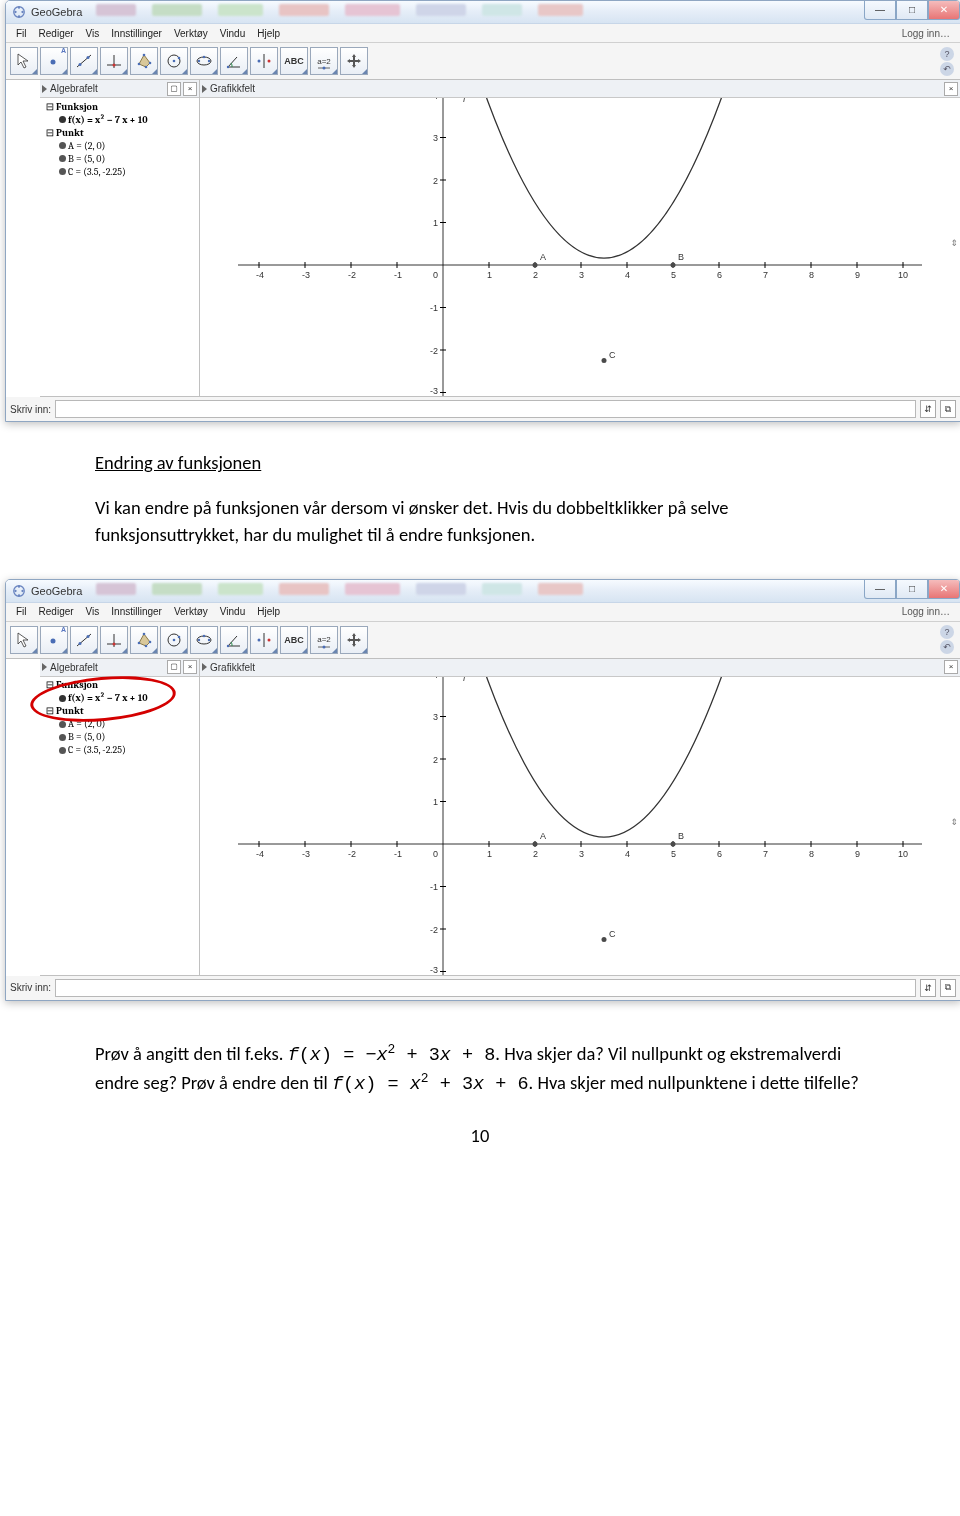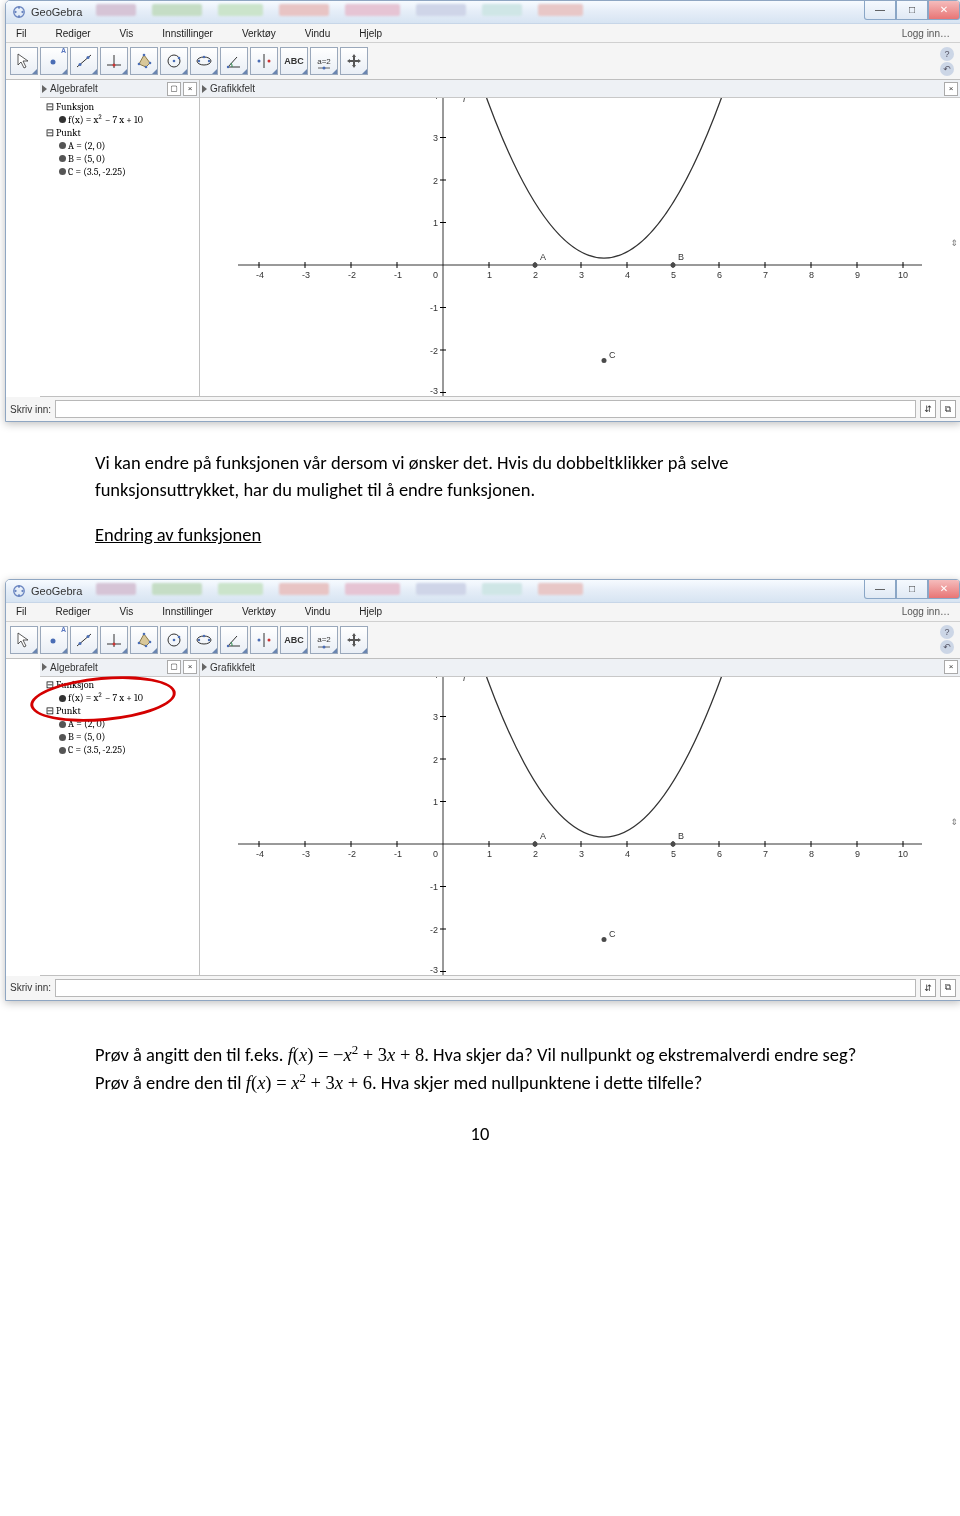--- a/index.html
+++ b/index.html
@@ -66,21 +66,21 @@
   .gg-winbtn:first-child{border-radius:0 0 0 3px;}
   .gg-winbtn:last-child{border-radius:0 0 3px 0;}
 
   
   .gg-menubar {
     height: 18px;
     background:#f5f5f5;
     border-bottom:1px solid #d0d0d0;
     display:flex; align-items:center;
     padding-left:6px;
-    gap:21px;
+    gap:4px;
     font-size:10px;
     color:#222;
   }
   .gg-menubar span { padding:1px 4px; }
   .gg-menubar .login {
     margin-left:auto; margin-right:6px; color:#555;
   }
 
   
   .gg-toolbar {
@@ -142,21 +142,21 @@
     display:flex;align-items:center;justify-content:center;line-height:1;
   }
   .gg-alg-body{
     flex:1; padding:2px 4px; font-size:10px; color:#000;
     font-family:"Cambria","Times New Roman",serif;
     position:relative;
   }
   .alg-row{display:flex;align-items:center;min-height:13px;}
   .alg-indent{width:12px;display:flex;align-items:center;justify-content:center;}
   .alg-dot{width:7px;height:7px;border-radius:50%;display:inline-block;}
-  .bold{font-weight:normal;}
+  .bold{font-weight:bold;}
   .alg-func { white-space: nowrap; }
 
   .red-ellipse{
     position:absolute;
     width:140px;height:38px;
     border:3px solid #d40000;
     border-radius:50%;
     left:-10px; top:0px;
     transform:rotate(-5deg);
     pointer-events:none;
@@ -187,21 +187,21 @@
   
   .prose {
     font-family: "Calibri","Segoe UI",Arial,sans-serif;
     font-size:18.5px;
     line-height:1.45;
     color:#000;
     width:770px;
     margin:0 0 0 95px;
   }
   .prose .underline{ text-decoration:underline; }
-  .math { font-family:Liberation Serif, serif; font-style:italic; }
+  .math { font-family:Liberation Mono, monospace; font-style:italic; }
   .math .up{font-style:normal;}
   .page-num{
     text-align:center;font-size:18.5px;margin-top:25px;margin-bottom:8px;
   }
   sup{font-size:0.7em;}
 </style>
 </head>
 <body>
 
 <div class="page">
@@ -475,22 +475,22 @@
 
     <div class="gg-inputbar">
       <span class="label">Skriv inn:</span>
       <input type="text" style="">
       <span class="tail">⇵</span>
       <span class="tail">⧉</span>
     </div>
   </div>
 
   <div class="prose" style="margin-top:28px;">
+    <p><span class="underline">Endring av funksjonen</span></p>
     <p>Vi kan endre på funksjonen vår dersom vi ønsker det. Hvis du dobbeltklikker på selve funksjonsuttrykket, har du mulighet til å endre funksjonen.</p>
-    <p><span class="underline">Endring av funksjonen</span></p>
   </div>
 
   <div class="gg-window" style="margin-top:30px;">
 
     <div class="gg-titlebar">
       <span class="app-icon">
         <svg viewBox="0 0 16 16">
             <circle cx="8" cy="8" r="6" fill="none" stroke="#6a85c0" stroke-width="1.5"></circle>
             <circle cx="4" cy="8" r="1.3" fill="#6a85c0"></circle>
             <circle cx="12" cy="8" r="1.3" fill="#6a85c0"></circle>

